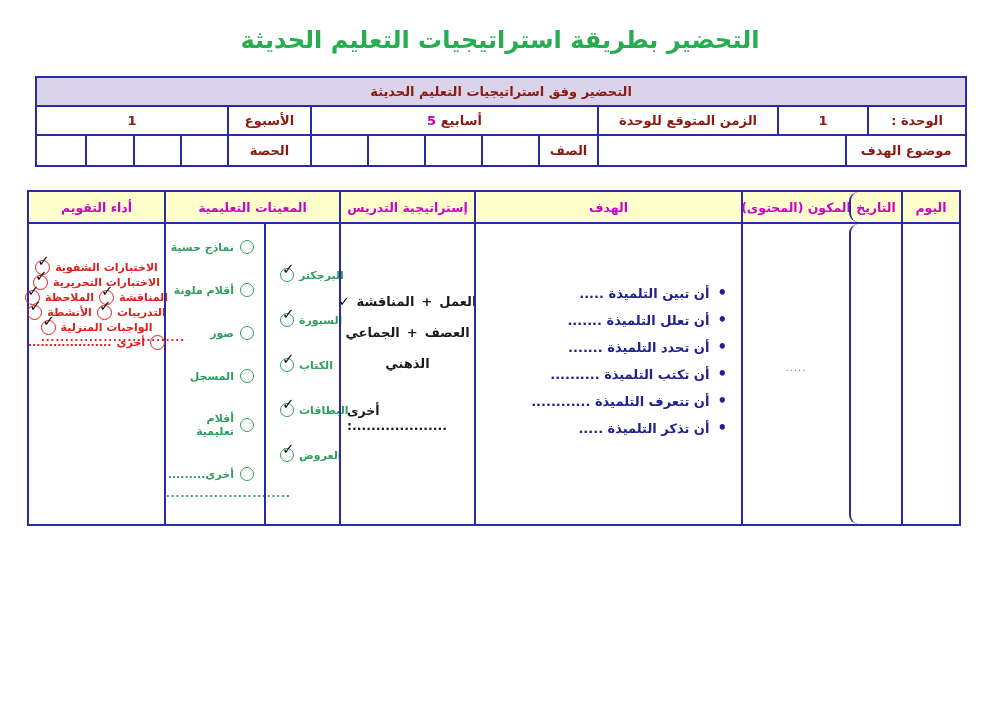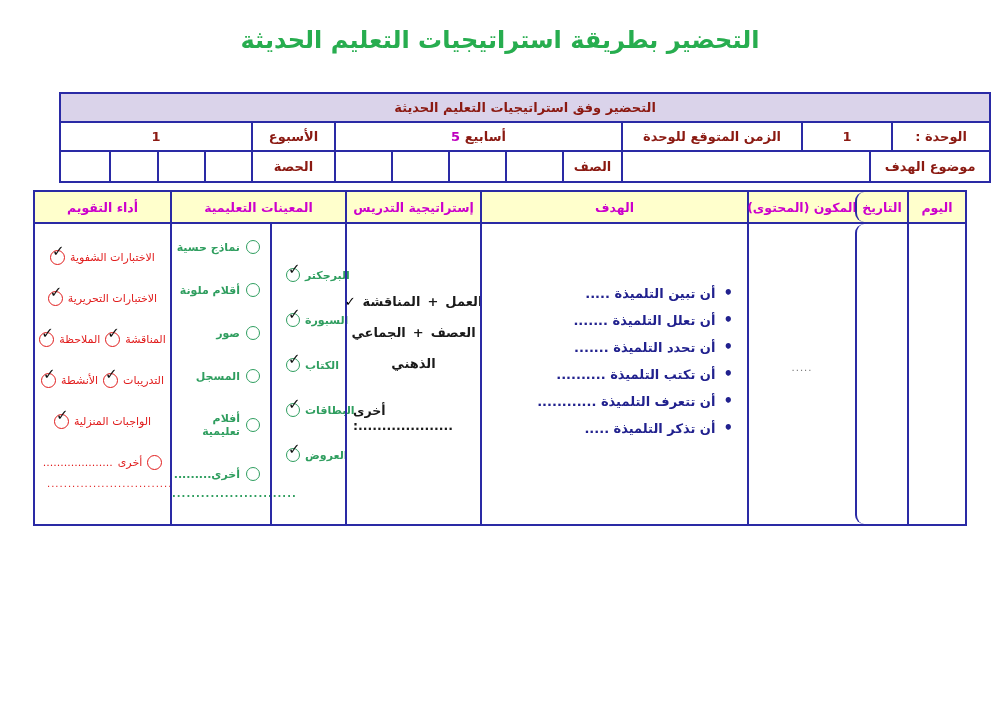--- a/index.html
+++ b/index.html
@@ -2,54 +2,54 @@
 <html lang="ar" dir="ltr"><head>
 <meta charset="utf-8">
 <style>
   html,body{margin:0;padding:0;background:#fff;}
   .canvas{position:relative;width:1000px;height:707px;background:#ffffff;overflow:hidden;
           font-family:"DejaVu Sans",sans-serif;}
   .title{position:absolute;top:26px;left:0;width:100%;text-align:center;
          font-size:24px;font-weight:bold;color:#27ad4f;}
 
   
-  table.info{position:absolute;left:35px;top:92px;width:930px;border-collapse:collapse;
-             table-layout:fixed;margin-left:24px;}
+  table.info{position:absolute;left:35px;top:76px;width:930px;border-collapse:collapse;
+             table-layout:fixed;}
   table.info td{border:2px solid #2a2aa5;font-size:13px;font-weight:bold;color:#8b1a12;
                 text-align:center;vertical-align:middle;padding:0 3px;height:27px;
                 overflow:hidden;white-space:nowrap;}
   td.banner{background:#dad3ea;color:#7f1311;font-size:13.5px;height:28px;}
   .magenta{color:#bf00bf;}
   .maroon{color:#8b1a12;}
   td.unitlbl{text-align:right;padding-right:8px;}
   tr.r3 td{height:29px;}
 
   
-  .main{position:absolute;left:33px;top:190px;width:930px;border:2px solid #2a2aa5;
+  .main{position:absolute;left:27px;top:190px;width:930px;border:2px solid #2a2aa5;
         box-sizing:content-box;}
   .mhead{display:flex;height:30px;background:#ffffcc;border-bottom:2px solid #2a2aa5;}
   .mbody{display:flex;height:300px;background:#fff;}
   .hc,.bc{box-sizing:border-box;border-left:2px solid #2a2aa5;}
   .hc.first,.bc.first{border-left:none;}
   .hc{display:flex;align-items:center;justify-content:center;
       color:#cc00cc;font-size:12.5px;font-weight:bold;white-space:nowrap;}
   .w-eval{width:135px;} .w-aids{width:175px;} .w-strat{width:135px;}
   .w-obj{width:267px;} .w-comp{width:108px;} .w-date{width:52px;border-radius:9px;} .w-day{width:58px;}
 
   .line{display:flex;align-items:center;}
   .circ{display:inline-block;width:12px;height:12px;border-radius:50%;
         position:relative;flex:none;}
   .circ.green{border:1.6px solid #2f9e5f;}
   .circ.red{border:1.8px solid #e11d1d;width:13px;height:13px;}
   .circ.checked::after{content:"\2713";position:absolute;left:1px;top:-7px;
         font-size:15px;font-weight:bold;color:#111;line-height:1;}
 
   
-  .eval{display:flex;flex-direction:column;padding-top:26px;gap:26px;
-        color:#e11d1d;font-size:11px;font-weight:normal;}
+  .eval{display:flex;flex-direction:column;padding-top:36px;
+        color:#e11d1d;font-size:11px;font-weight:bold;}
   .eval .line{justify-content:center;gap:5px;}
   .eval .dotsline{text-align:left;padding-left:12px;margin-top:-18px;
         letter-spacing:1px;font-size:10px;}
 
   
   .aids{display:flex;}
   .sub{box-sizing:border-box;display:flex;flex-direction:column;color:#2f9e5f;
        font-size:11px;font-weight:bold;}
   .sub.leftcol{width:98px;padding-top:16px;gap:29px;}
   .sub.leftcol .line{justify-content:flex-start;gap:6px;padding-right:10px;}

